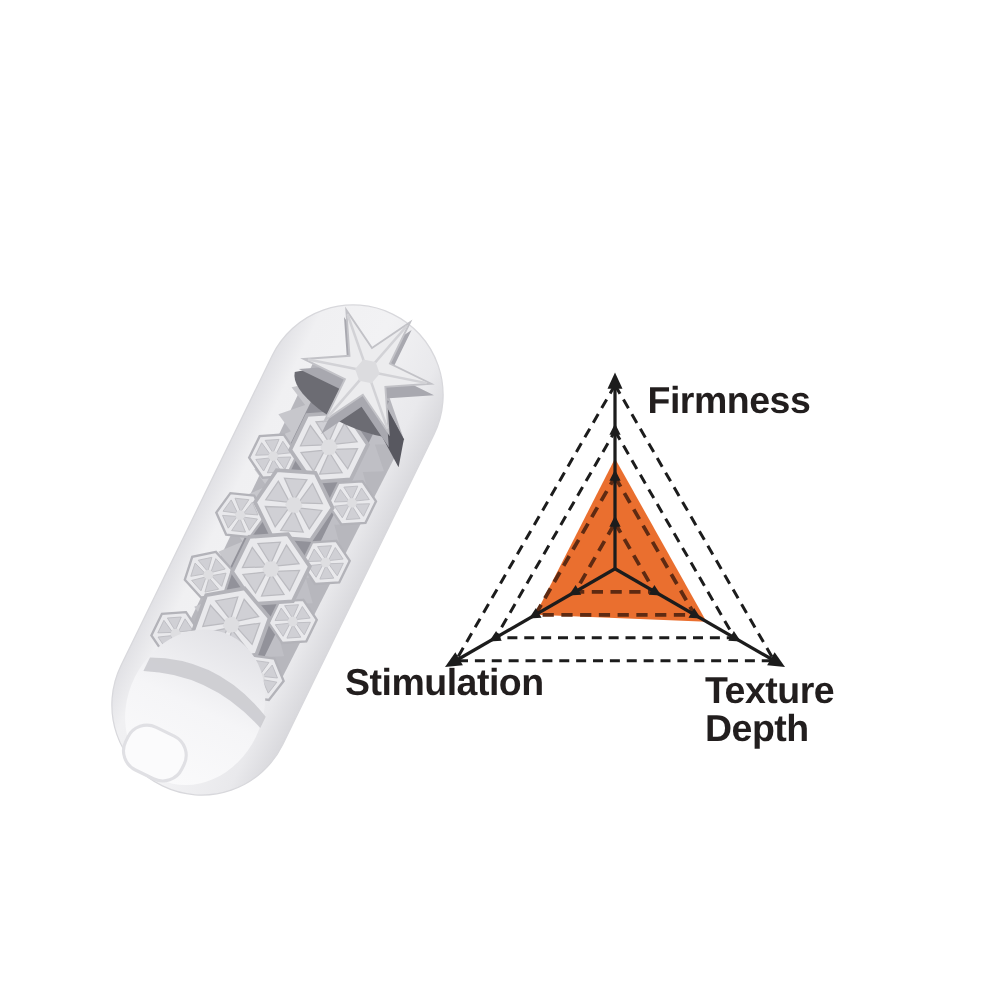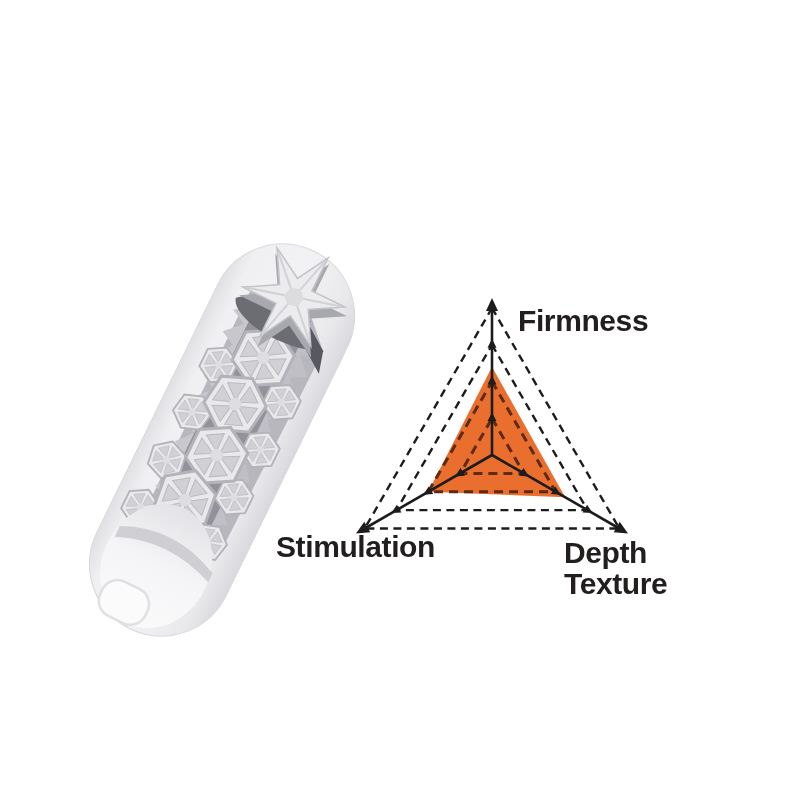--- a/index.html
+++ b/index.html
@@ -126,16 +126,16 @@
         <polygon points="455.0,476.4 460.5,468.0 465.0,475.8" class="tick"></polygon>
         <polygon points="423.2,494.8 428.7,486.4 433.2,494.1" class="tick"></polygon>
         <polygon points="391.3,513.1 396.9,504.7 401.4,512.5" class="tick"></polygon>
         <polygon points="356.0,533.5 364.3,521.8 370.3,532.2" class="tick"></polygon>
       </g>
   </svg>
 
   <div class="axis-label" id="label-firmness">Firmness</div>
   <div class="axis-label" id="label-stimulation">Stimulation</div>
   <div class="axis-label" id="label-texture-depth">
+    <span style="display:block">Texture</span>
     <span style="display:block">Depth</span>
-    <span style="display:block">Texture</span>
   </div>
 </div>
 
 </body></html>

